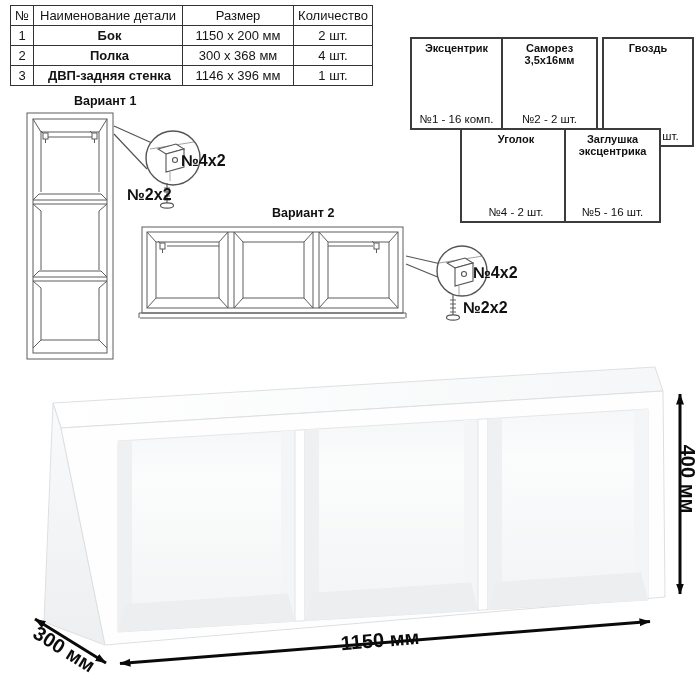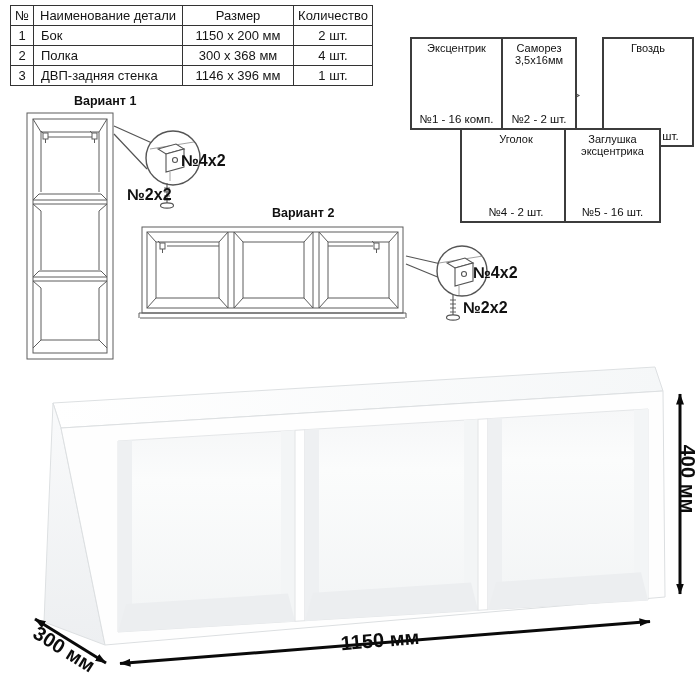--- a/index.html
+++ b/index.html
@@ -3,26 +3,26 @@
 <meta charset="utf-8">
 <style>
   html,body{margin:0;padding:0;background:#fff;}
   .page{position:relative;width:700px;height:690px;background:#ffffff;
         font-family:"Liberation Sans",sans-serif;overflow:hidden;}
 
   
   table.parts{position:absolute;left:10px;top:5px;border-collapse:collapse;table-layout:fixed;}
   table.parts td{border:1px solid #333;font-size:13px;color:#141414;height:19px;
                  padding:0 4px;text-align:center;white-space:nowrap;overflow:hidden;}
-  table.parts td.name{text-align:left;padding-left:7px;}
+  table.parts td.name{text-align:center;padding-left:7px;font-weight:bold;}
 
   
   .hw-cell{position:absolute;border:2px solid #3c3c3c;box-sizing:border-box;
            text-align:center;background:#fff;}
-  .hw-title{font-weight:normal;font-size:11px;line-height:12px;margin-top:3px;color:#111;}
+  .hw-title{font-weight:bold;font-size:11px;line-height:12px;margin-top:3px;color:#111;}
   .hw-count{position:absolute;bottom:3px;left:0;width:100%;font-weight:normal;
             font-size:11.5px;color:#111;}
 
   .lbl{position:absolute;font-weight:bold;color:#111;white-space:nowrap;}
   .variant-lbl{font-size:12.5px;padding-left:40px;}
   .callout-lbl{font-size:16px;}
   .dim-lbl{font-size:20px;color:#0c0c0c;text-align:center;}
 
   svg.art{position:absolute;left:0;top:0;pointer-events:none;}
 </style>
@@ -237,21 +237,21 @@
       <td>1146 х 396 мм</td>
       <td>1 шт.</td>
     </tr>
   </tbody>
     </table>
 
   <div class="hw-cell" style="left:410px;top:37px;width:93px;height:93px;">
     <div class="hw-title">Эксцентрик</div>
     <div class="hw-count">№1 - 16 комп.</div>
   </div>
-  <div class="hw-cell" style="left:501px;top:37px;width:76px;height:93px;">
+  <div class="hw-cell" style="left:501px;top:37px;width:97px;height:93px;">
     <div class="hw-title">Саморез 3,5х16мм</div>
     <div class="hw-count">№2 - 2 шт.</div>
   </div>
   <div class="hw-cell" style="left:568px;top:37px;width:92px;height:110px;margin-left:34px;">
     <div class="hw-title">Гвоздь</div>
     <div class="hw-count">№7 - 28 шт.</div>
   </div>
   <div class="hw-cell" style="left:460px;top:128px;width:112px;height:95px;">
     <div class="hw-title">Уголок</div>
     <div class="hw-count">№4 - 2 шт.</div>

